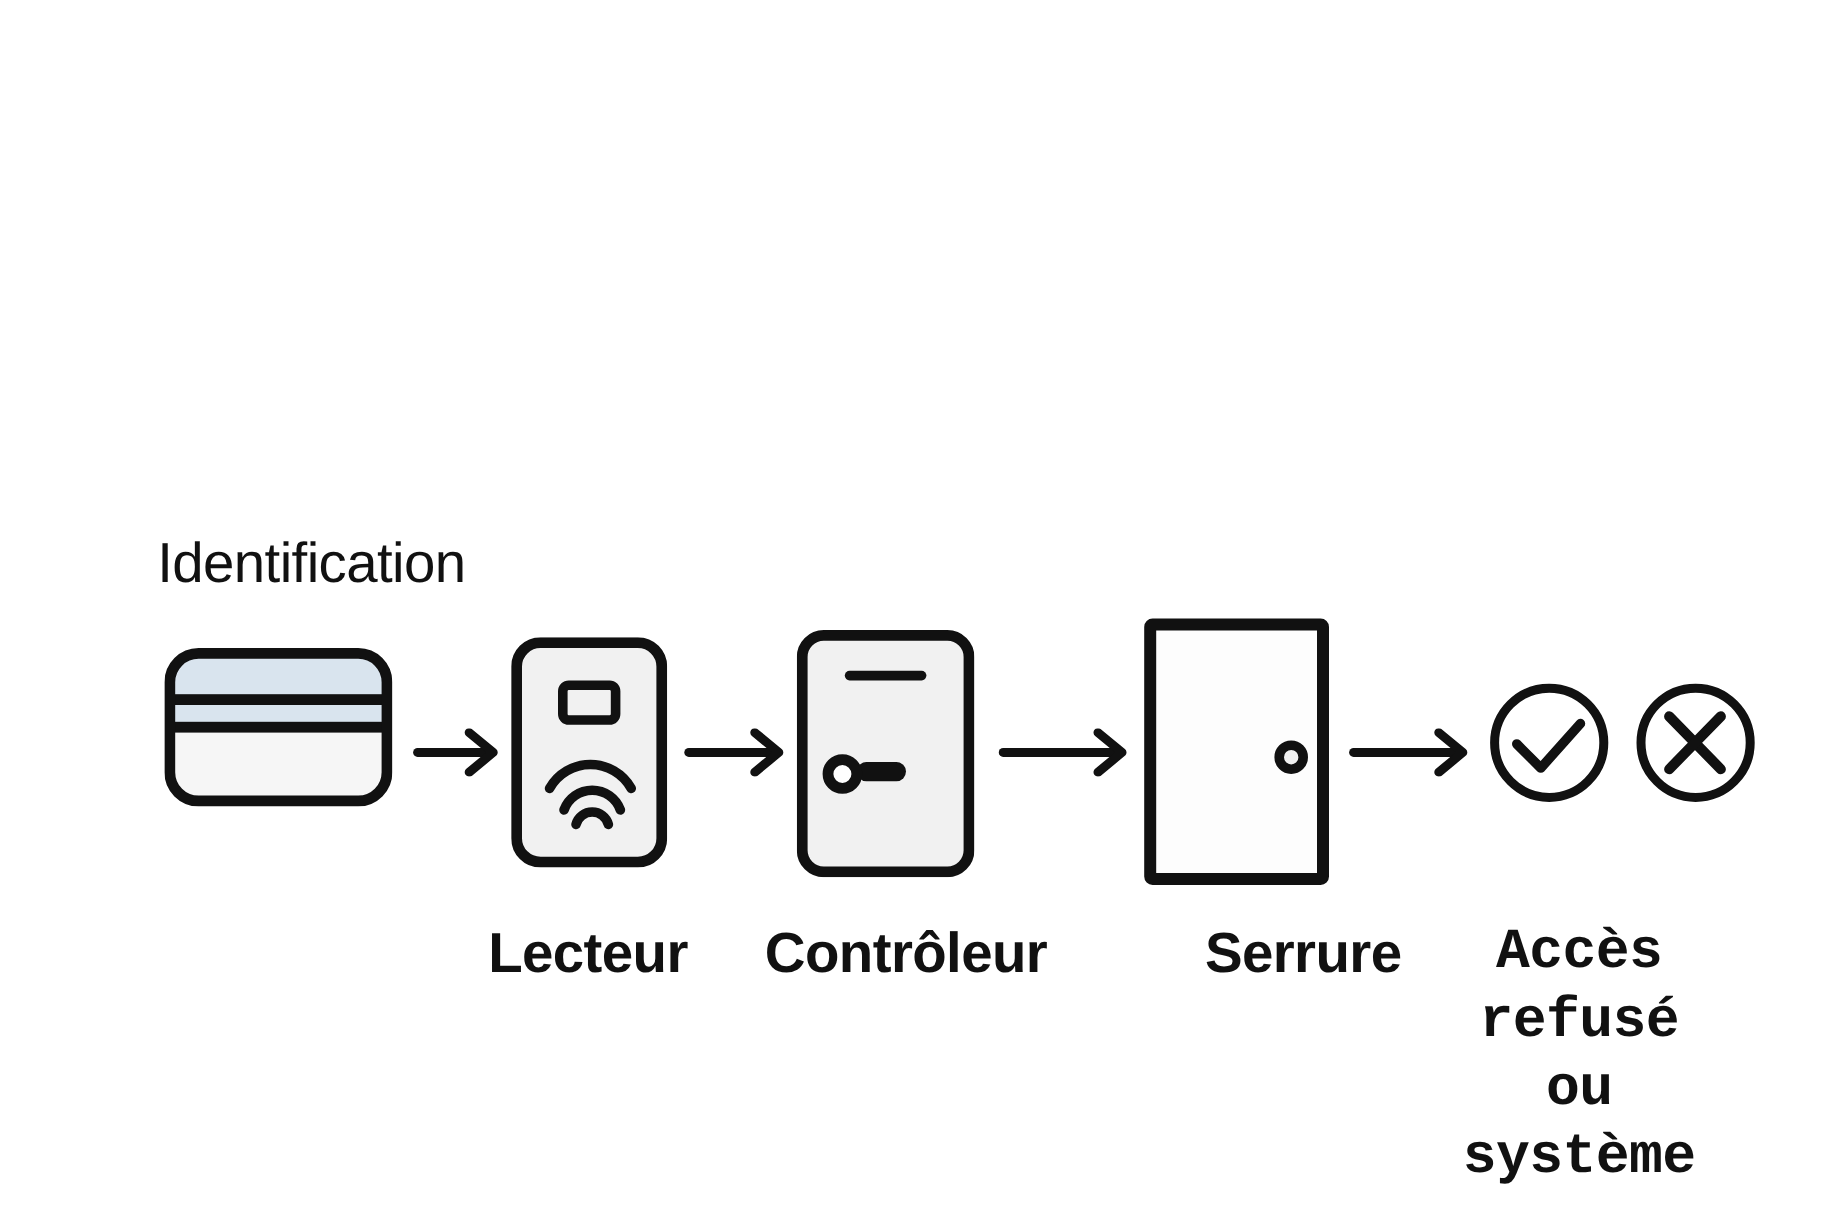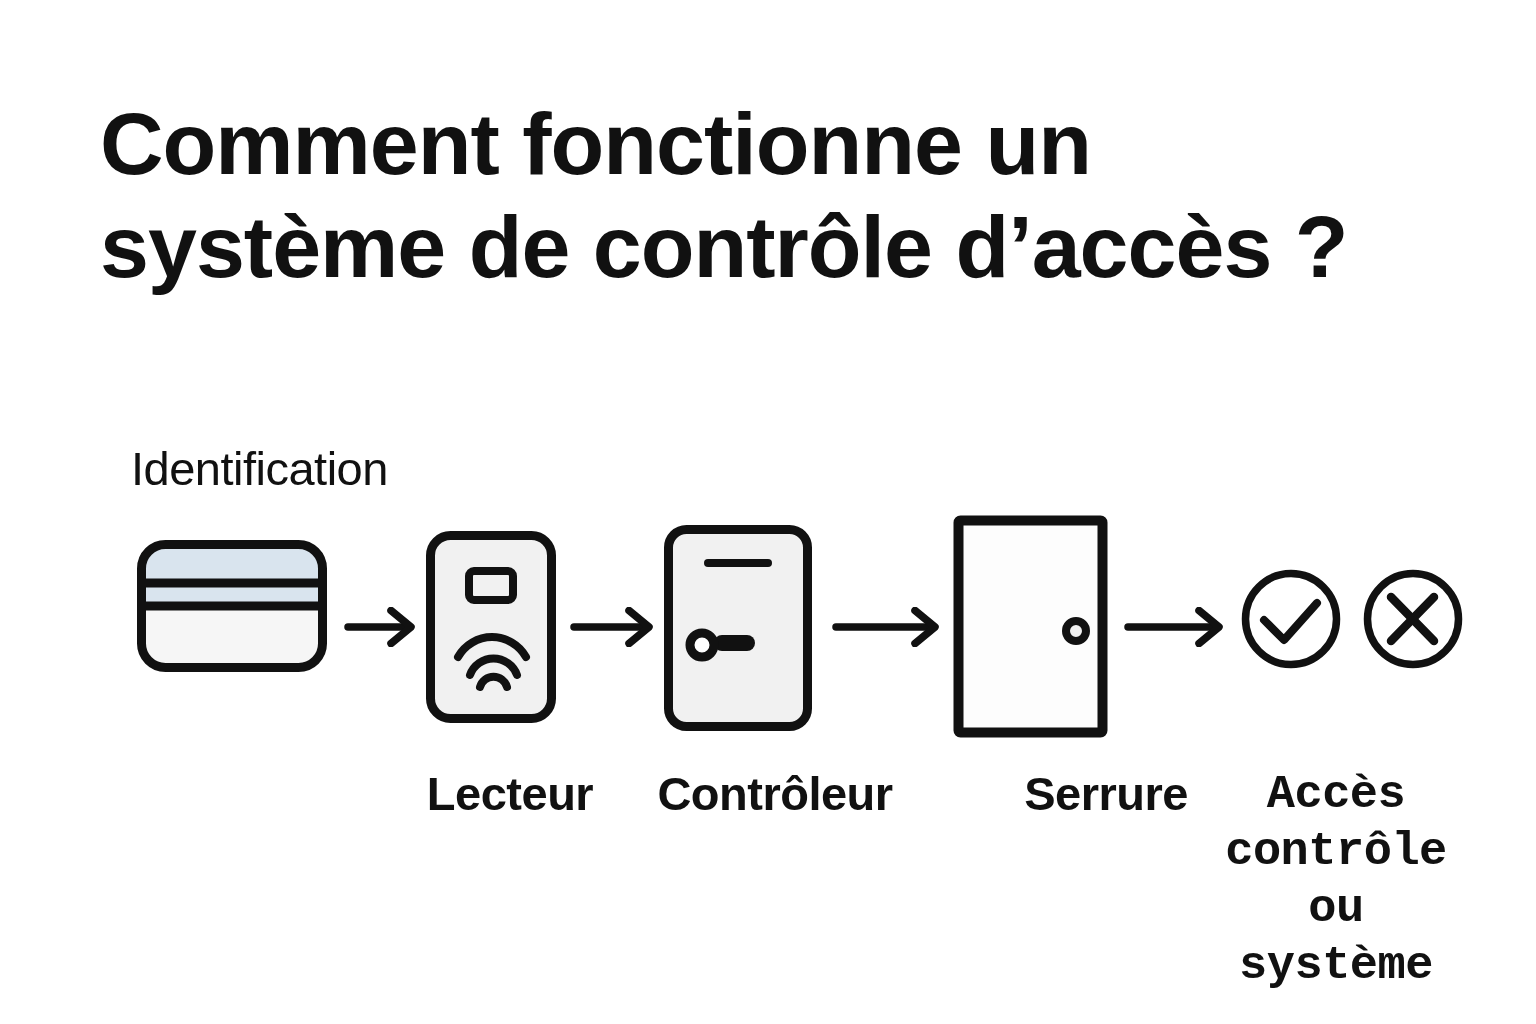--- a/index.html
+++ b/index.html
@@ -31,41 +31,36 @@
   }
   .step-label {
     top: 766px;
     transform: translateX(-50%);
     font-size: 47px;
     font-weight: bold;
     letter-spacing: -0.5px;
     color: var(--ink, #111);
     white-space: nowrap;
     text-align: center;
-    margin-left: 20px;
   }
   .step-label.multiline { line-height: 57px; white-space: normal; font-family: Liberation Mono, monospace; }
   svg { display: block; }
   .ink-stroke { stroke: var(--ink, #111); fill: none; }
   .ink-fill { fill: var(--ink, #111); }
   .panel-fill { fill: var(--panel_fill, #f1f1f1); }
   .card-stripe-fill { fill: var(--card_stripe, #d9e4ee); }
   .card-body-fill { fill: var(--card_body, #f6f6f6); }
   .door-fill { fill: var(--door_fill, #fdfdfd); }
   .circle-fill { fill: var(--background, #ffffff); }
 </style>
 </head>
 <body style="--background: #ffffff; --ink: #111111; --card_stripe: #d9e4ee; --card_body: #f6f6f6; --panel_fill: #f1f1f1; --door_fill: #fdfdfd;">
 
 <div class="screen">
 
-  <div class="abs title">
-    <div>Comment fonctionne un</div>
-    <div>système de contrôle d’accès ?</div>
-  </div>
 
   <div class="abs ident-label">Identification</div>
 
   <svg class="abs" style="left:137px; top:540px;" width="190" height="132" viewBox="0 0 190 132">
     <defs>
       <clipPath id="cardClip">
           <rect x="4.5" y="4.5" width="181" height="123" rx="24"></rect>
         </clipPath>
     </defs>
     <g clip-path="url(#cardClip)">
@@ -130,17 +125,17 @@
     <circle class="circle-fill" cx="53" cy="53" r="45.5" stroke="var(--ink,#111)" stroke-width="7.5"></circle>
     <line class="ink-stroke" x1="31" y1="31" x2="74" y2="75" stroke-width="8.5" stroke-linecap="round"></line>
     <line class="ink-stroke" x1="74" y1="31" x2="31" y2="75" stroke-width="8.5" stroke-linecap="round"></line>
   </svg>
 
   <div class="abs step-label" style="left:490px;">Lecteur</div>
   <div class="abs step-label" style="left:755px;">Contrôleur</div>
   <div class="abs step-label" style="left:1086px;">Serrure</div>
   <div class="abs step-label multiline" style="left:1316px;">
     <div>Accès</div>
-    <div>contrôle</div>
+    <div>refusé</div>
     <div>ou système</div>
   </div>
 
 </div>
 
 </body></html>

